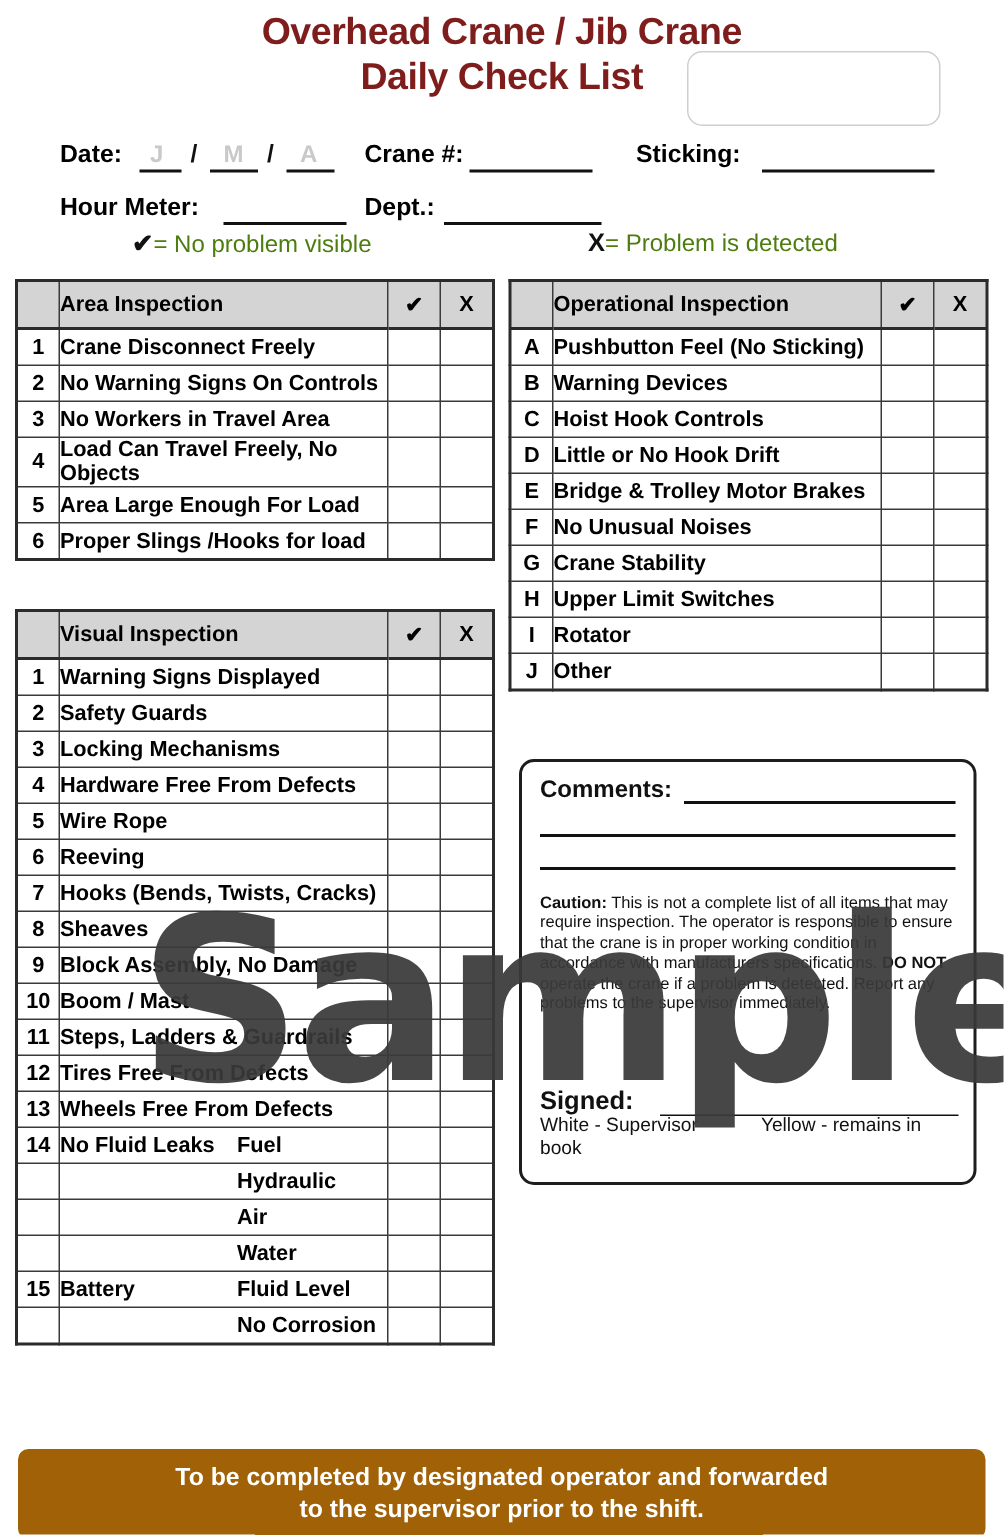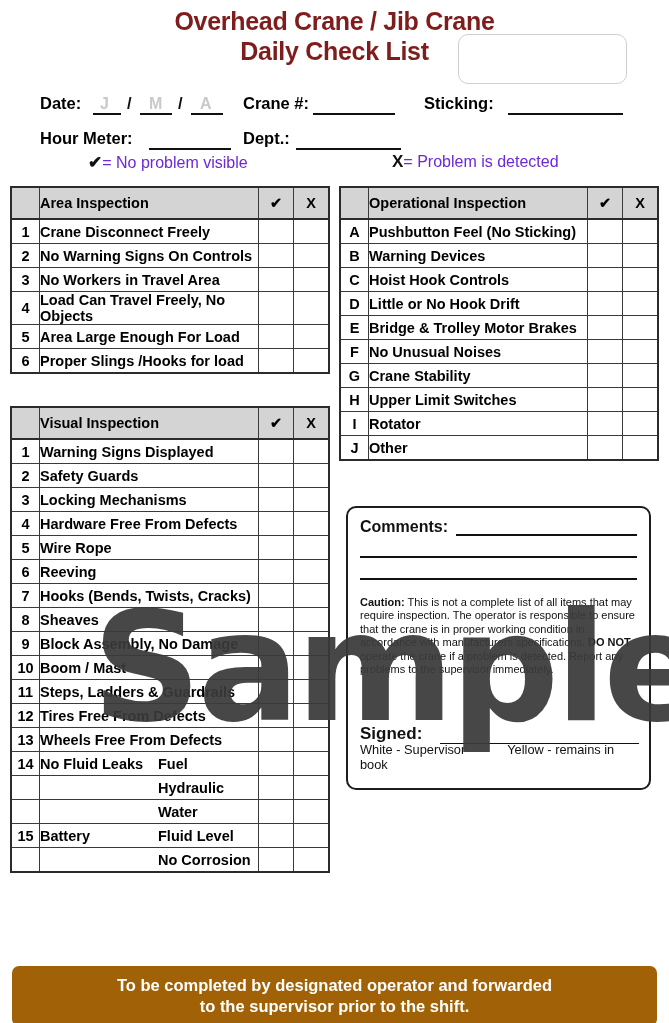--- a/index.html
+++ b/index.html
@@ -30,21 +30,21 @@
   .frow{height:25px;position:relative;font-size:16.5px;font-weight:bold;}
   .lbl{position:absolute;font-weight:bold;font-size:16.5px;color:#000;}
   .rule{position:absolute;border-bottom:2px solid #111;height:0;}
   .faint{color:#c9c9c9;font-weight:bold;font-size:16px;}
   .slash{font-weight:bold;font-size:16.5px;}
 
   .legend{position:absolute;left:0;top:152px;width:669px;height:22px;font-size:16px;}
   .legend .lg1{position:absolute;left:88px;top:0;}
   .legend .lg2{position:absolute;left:392px;top:0;}
   .legend b{font-weight:bold;font-size:17px;}
-  .legend span.lt{font-weight:normal;color:#6d28d9;}
+  .legend span.lt{font-weight:normal;color:#4d7c0f;}
 
   
   .tbl{
     position:absolute;border-collapse:collapse;
     border:2px solid #2b2b2b;background:#fff;
   }
   .tbl td,.tbl th{
     border:1px solid #3a3a3a;
     padding:0;
     font-size:14.5px;
@@ -306,20 +306,26 @@
           <td class="c-box"></td>
         </tr>
         <tr>
           <td class="c-num"></td>
           <td class="c-item"><span class="subind"></span><span>Hydraulic</span></td>
           <td class="c-box"></td>
           <td class="c-box"></td>
         </tr>
         <tr>
           <td class="c-num"></td>
+          <td class="c-item"><span class="subind"></span><span>Air</span></td>
+          <td class="c-box"></td>
+          <td class="c-box"></td>
+        </tr>
+        <tr>
+          <td class="c-num"></td>
           <td class="c-item"><span class="subind"></span><span>Water</span></td>
           <td class="c-box"></td>
           <td class="c-box"></td>
         </tr>
         <tr>
           <td class="c-num">15</td>
           <td class="c-item"><span class="subind">Battery</span><span>Fluid Level</span></td>
           <td class="c-box"></td>
           <td class="c-box"></td>
         </tr>

